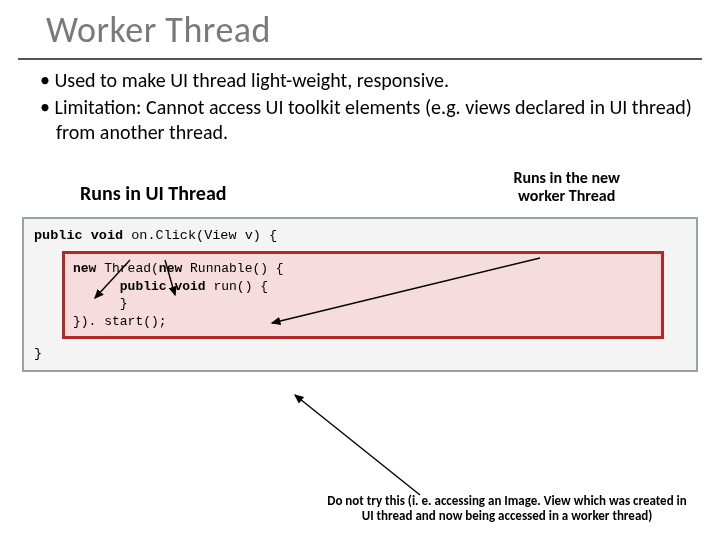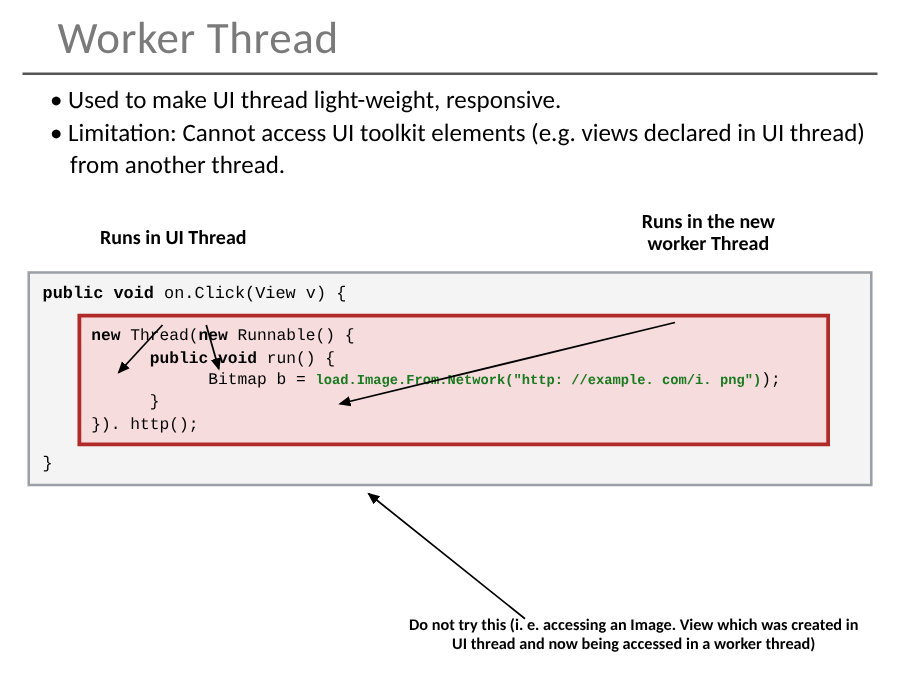--- a/index.html
+++ b/index.html
@@ -36,21 +36,21 @@
   }
   .bold { font-weight: 400; }
   .labels {
     position: relative;
     height: 64px;
   }
   .label-left {
     position: absolute;
     left: 80px;
     top: 28px;
-    font-size: 16px;
+    font-size: 20px;
     font-weight: 700;
   }
   .label-right {
     position: absolute;
     right: 100px;
     top: 16px;
     font-size: 16px;
     font-weight: 700;
     text-align: center;
     line-height: 1.15;
@@ -110,23 +110,22 @@
   <div class="label-left">Runs in UI Thread</div>
   <div class="label-right">Runs in the new<br>worker Thread</div>
 </div>
 
 <div class="codeblock">
   <div class="codeline"><span class="kw">public void</span> <span></span><span>on.Click(View v) {</span></div>
 
   <div class="innerblock">
     <div class="codeline"><span class="kw">new</span> Thread(<span class="kw">new</span> Runnable() {</div>
     <div class="codeline">      <span class="kw">public void</span> run() {</div>
-    <div class="codeline"><span>            Bitmap b = </span><span class="str"><span>load.Image.From.Network(</span><span>"http: //example. com/i. png"</span><span>)</span></span><span>);</span></div>
     <div class="codeline">      }</div>
-    <div class="codeline">}). http();</div>
+    <div class="codeline">}). start();</div>
   </div>
 
   <div class="codeline">}</div>
 </div>
 
 <div class="footnote">Do not try this (i. e. accessing an Image. View which was created in UI thread and now being accessed in a worker thread)</div>
 
 <svg class="arrows">
   <defs>
     <marker id="ah" markerWidth="8" markerHeight="8" refX="6" refY="3" orient="auto">

